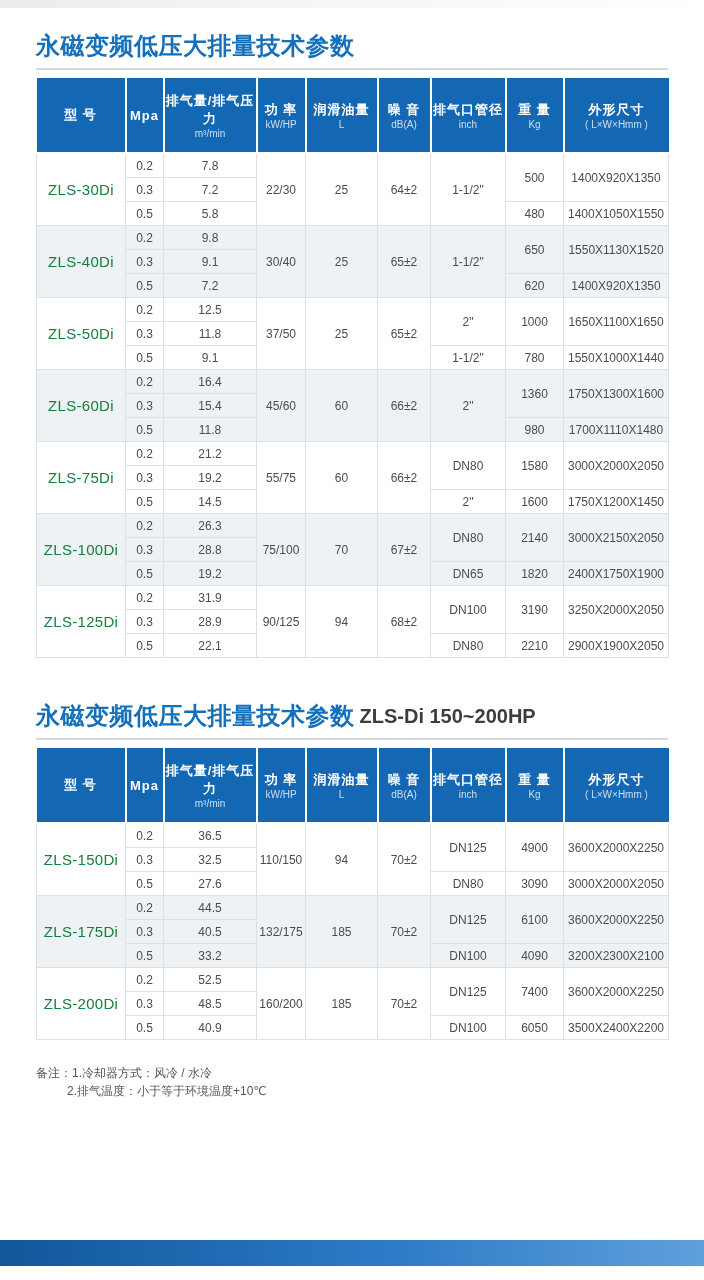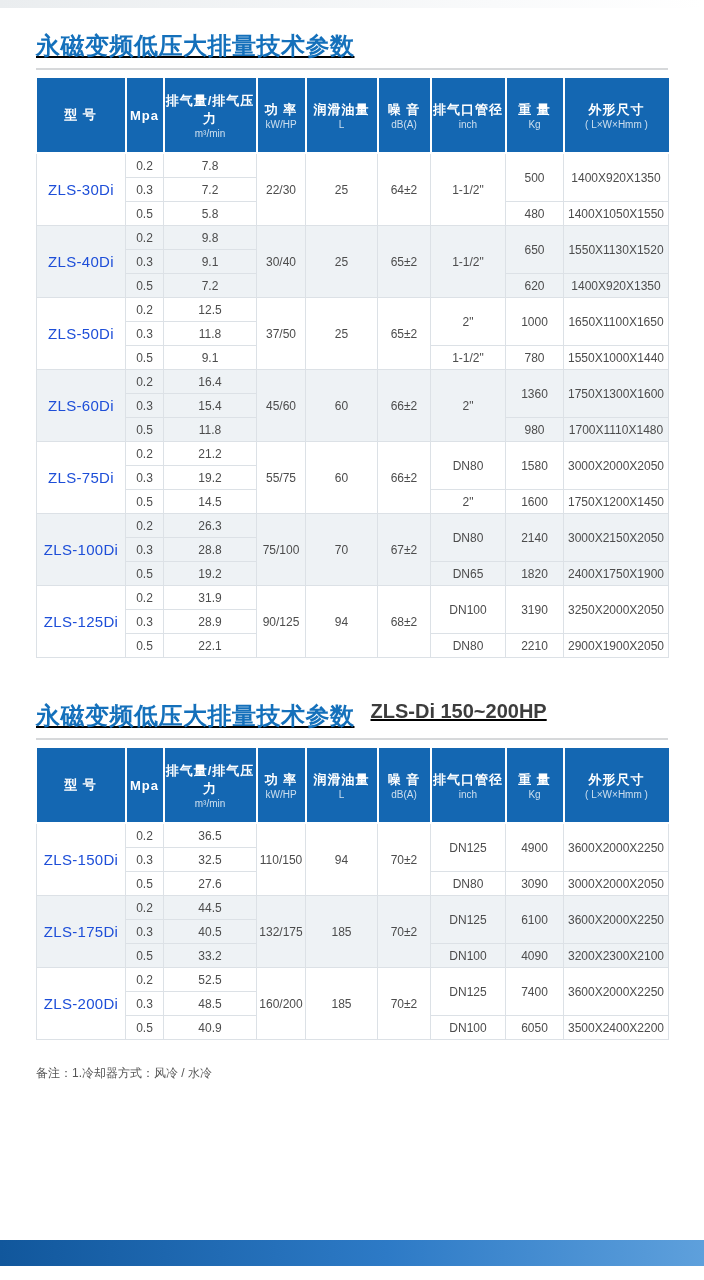--- a/index.html
+++ b/index.html
@@ -5,40 +5,40 @@
   html,body { margin:0; padding:0; }
   body {
     width:704px; height:1280px; position:relative; overflow:hidden;
     background:#ffffff;
     font-family:"Liberation Sans","DejaVu Sans",sans-serif;
   }
   .top-strip { position:absolute; top:0; left:0; right:0; height:8px;
     background:linear-gradient(90deg,#eaedef 0%,#f9fafb 70%,#ffffff 100%); }
   .content { position:relative; padding:30px 36px 0 36px; }
 
-  .sec-title { display:flex; align-items:flex-start; gap:16px; white-space:nowrap;text-decoration:underline; }
+  .sec-title { display:flex; align-items:center; gap:5px; white-space:nowrap; }
   .sec-title .cn { font-size:24px; font-weight:bold; color:#1470bb; letter-spacing:0.5px; }
   .sec-title .en { font-size:20px; font-weight:bold; color:#3d3d3d; letter-spacing:0; }
   .rule { height:2px; background:#d6d8da; margin-top:6px; }
 
   table.spec { border-collapse:collapse; table-layout:fixed; width:632px; margin-top:8px; }
   table.spec thead th {
     background:#1467b2; color:#ffffff; height:74px; padding:0;
     border-right:2px solid #ffffff; border-bottom:2px solid #ffffff;
     vertical-align:middle; font-weight:normal;
   }
   table.spec thead th:last-child { border-right:none; }
   th .main { display:block; font-size:13px; font-weight:bold; letter-spacing:1px; }
   th .sub  { display:block; font-size:10px; color:rgba(255,255,255,0.78); margin-top:0; letter-spacing:0; }
   table.spec tbody td {
     border:1px solid #dce1e6; text-align:center; vertical-align:middle;
     font-size:12px; color:#4c4c4c; height:23px; padding:0; background:#ffffff;
   }
   table.spec tbody tr.shaded td { background:#eef2f5; }
-  table.spec tbody td.model { font-size:15px; color:#1d4ed8; letter-spacing:0.3px; }
+  table.spec tbody td.model { font-size:15px; color:#15803d; letter-spacing:0.3px; }
 
   section.sec2 { margin-top:42px; }
 
   .notes { margin-top:24px; font-size:12px; color:#565656; line-height:18px; }
   .notes .row { display:flex; }
   .notes .label { flex:none; }
   .notes .indent { margin-left:31px; }
   .notes .gap { margin-left:38px; }
 
   .footer-bar { position:absolute; left:0; right:0; bottom:14px; height:26px;
@@ -387,17 +387,20 @@
           </tr>
         </tbody>
       </table>
   </section>
 
   <div class="notes">
     <div class="row">
       <span class="label">备注：</span>
       <span>1.冷却器方式：风冷 / 水冷</span>
     </div>
+    <div class="row">
+      <span class="indent">2.排气温度：小于等于环境温度+10℃</span>
+    </div>
   </div>
 
 </div>
 
 <div class="footer-bar"></div>
 
 </body></html>

